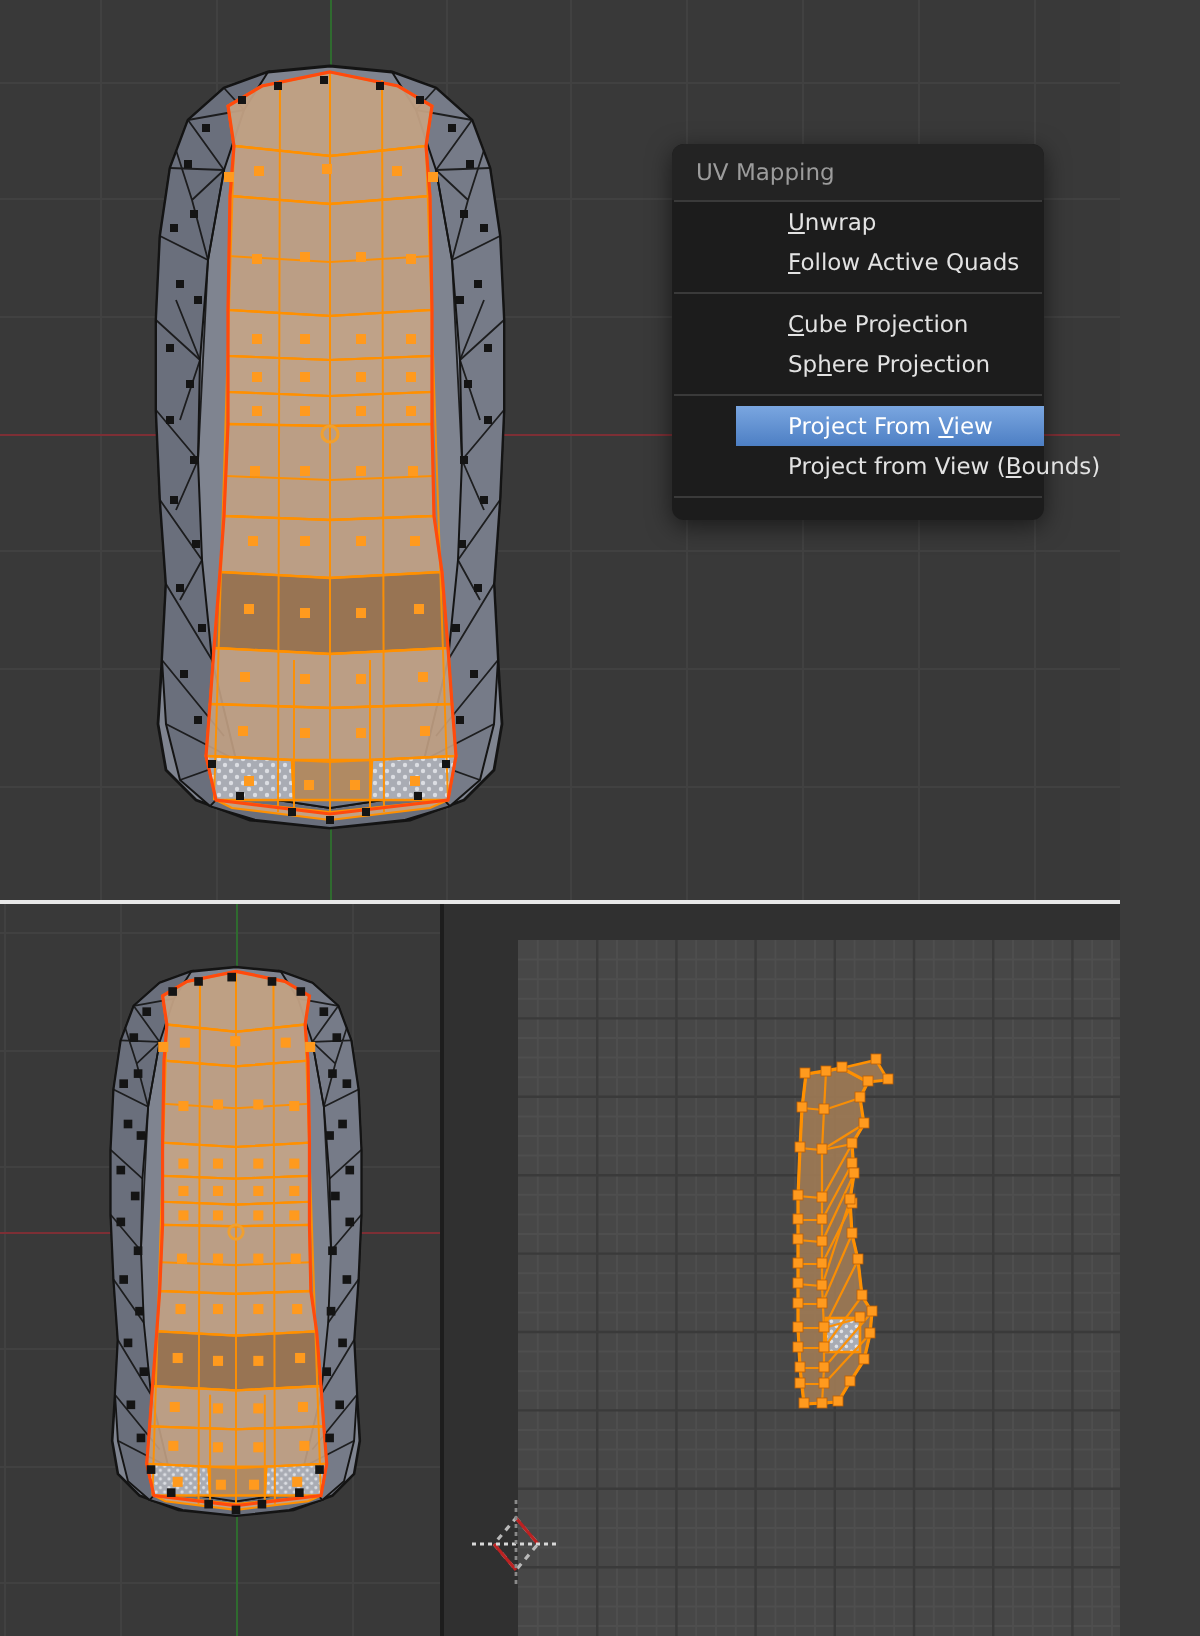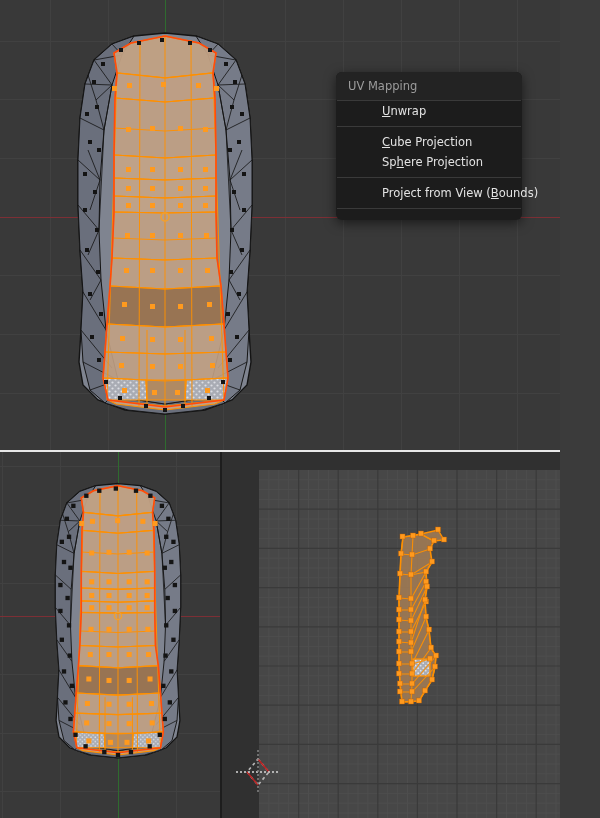--- a/index.html
+++ b/index.html
@@ -27,22 +27,23 @@
     padding:0 0 6px 0;
     font-size:11.5px;color:#e2e2e2;
   }
   #uv-menu .title{
     padding:7px 0 7px 12px;color:#9c9c9c;font-size:11.5px;
     background:#232323;border-radius:6px 6px 0 0;
   }
   #uv-menu .rule{height:1px;background:#3a3a3a;margin:0 1px;}
   #uv-menu .sep{height:1px;background:#3a3a3a;margin:5px 1px;}
   #uv-menu .item{
-    padding:3px 0 3px 46px;line-height:14px;white-space:nowrap;
+    padding:3px 0 3px 26px;line-height:14px;white-space:nowrap;
     color:#e2e2e2;
+    margin-left:32px;
   }
   #uv-menu .item.sel{
     background:linear-gradient(#7aa6e0,#4d7fc4);
     color:#ffffff;
   }
   #uv-menu .item u{text-decoration:underline;}
 
   
   svg{display:block;}
 </style>
@@ -639,21 +640,23 @@
         <line x1="0" y1="-22" x2="0" y2="22" stroke="#8a8a8a" stroke-width="1.4" stroke-dasharray="2 2"></line>
       </g>
     </svg>
   </div>
 
   <div id="uv-menu">
     <div class="title">UV Mapping</div>
     <div class="rule"></div>
 
   <div class="item"><u>U</u>nwrap</div>
+      <div class="item"><u>F</u>ollow Active Quads</div>
       <div class="sep"></div>
       <div class="item"><u>C</u>ube Projection</div>
       <div class="item">Sp<u>h</u>ere Projection</div>
       <div class="sep"></div>
+      <div class="item sel">Project From <u>V</u>iew</div>
       <div class="item">Project from View (<u>B</u>ounds)</div>
       <div class="sep"></div>
     </div>
 
 </div>
 
 </body></html>

